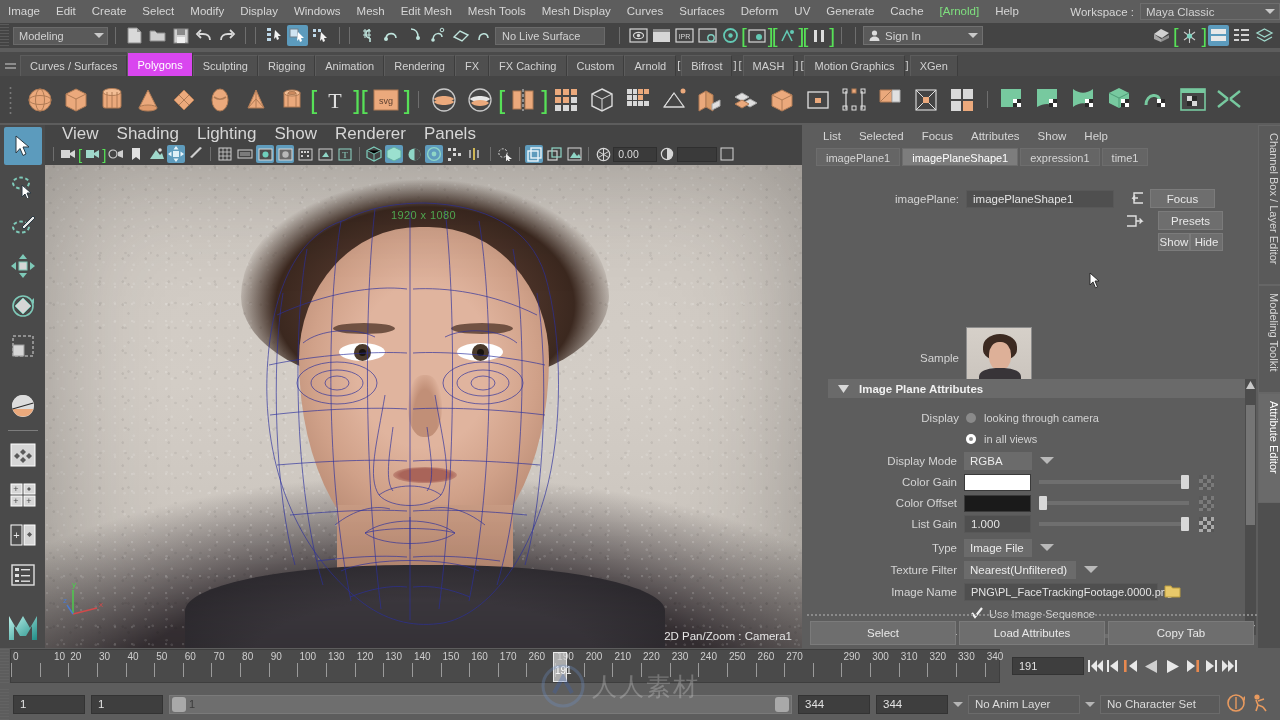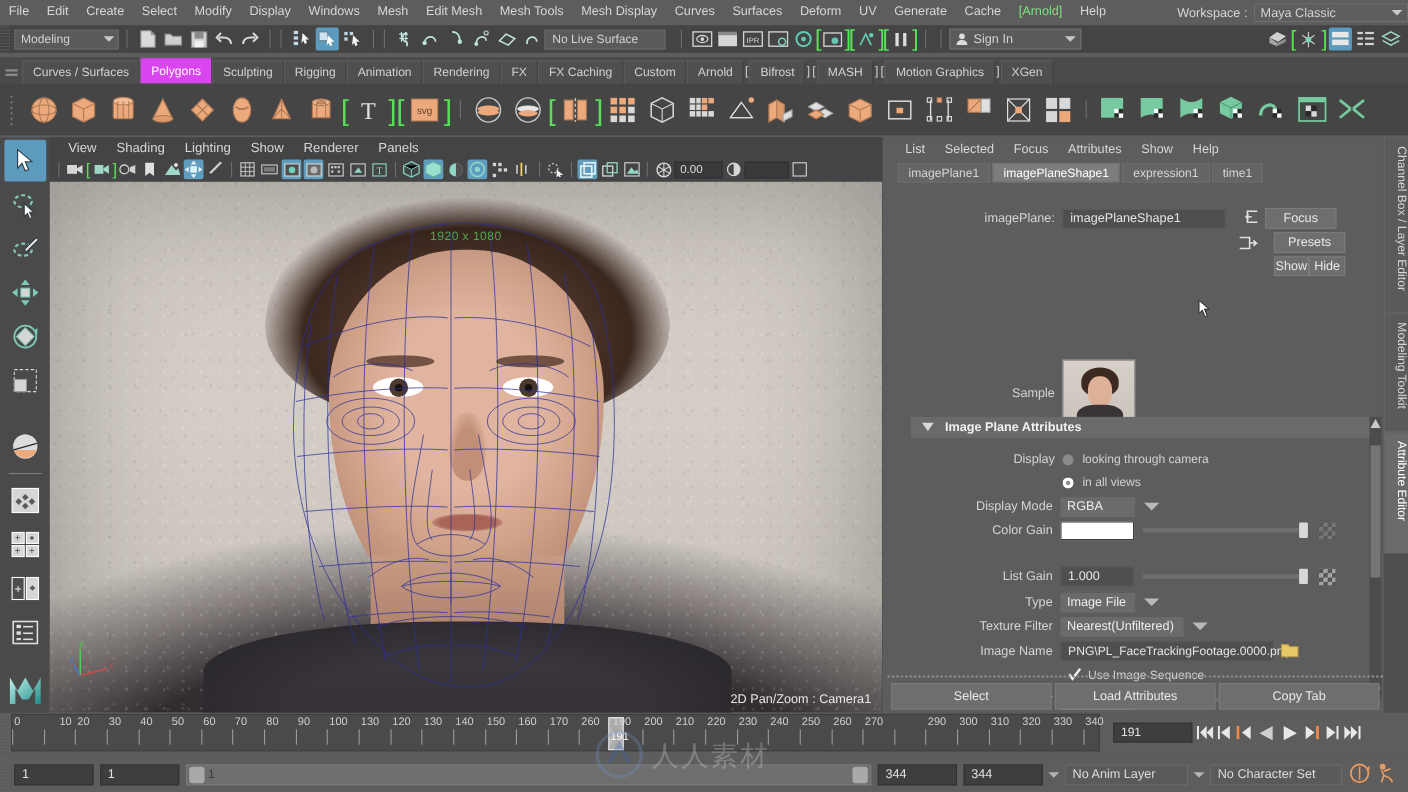--- a/index.html
+++ b/index.html
@@ -68,21 +68,21 @@
   
   .toolbox { position:absolute; left:0; top:125px; width:45px; height:523px; background:#4a4a4a; }
   .tb-item { width:38px; height:38px; margin:2px auto 1px; display:flex; align-items:center;
              justify-content:center; border-radius:2px; }
   .tb-item.sel { background:#5c9bbd; }
   .tb-div { width:30px; height:1px; background:#7d7d7d; margin:5px auto; }
 
   
   .vp { position:absolute; left:45px; top:125px; width:757px; height:523px; background:#3c3c3c; }
   .vpmenu { height:18px; display:flex; align-items:center; padding-left:8px; background:#444; }
-  .vpmenu span { font-size:12px; color:#d6d6d6; padding:0 9px; }
+  .vpmenu span { font-size:17px; color:#d6d6d6; padding:0 9px; }
   .vptool { height:22px; background:#444; display:flex; align-items:center; padding-left:4px; }
   .vico { width:18px; height:18px; margin:0 1px; display:flex; align-items:center; justify-content:center; }
   .vico.sel { background:#5f9cbd; border-radius:2px; }
   .vsep { width:1px; height:14px; background:#6e6e6e; margin:0 4px; }
   .numfield { width:44px; height:15px; background:#3a3a3a; border:1px solid #2f2f2f;
               font-size:10.5px; color:#ddd; display:flex; align-items:center; padding-left:4px; }
   .canvas { position:relative; width:757px; height:483px; overflow:hidden; background:#2b2b2b; }
 
   
   .photo { position:absolute; inset:0; background:
@@ -202,21 +202,21 @@
         pointer-events:none; display:flex; align-items:center; gap:6px; }
   .wm-text { font-size:25px; color:#d8d8d8; letter-spacing:2px; }
   .cursor { position:absolute; left:1089px; top:272px; width:12px; height:18px; pointer-events:none; }
 </style>
 </head>
 <body>
 
 <div id="app">
 
   <div class="menubar">
-    <div class="mi">File</div>
+    <div class="mi">Image</div>
     <div class="mi">Edit</div>
     <div class="mi">Create</div>
     <div class="mi">Select</div>
     <div class="mi">Modify</div>
     <div class="mi">Display</div>
     <div class="mi">Windows</div>
     <div class="mi">Mesh</div>
     <div class="mi">Edit Mesh</div>
     <div class="mi">Mesh Tools</div>
     <div class="mi">Mesh Display</div>
@@ -1240,20 +1240,29 @@
       <div class="row" style="position:absolute;left:0;top:305px;width:452px">
         <div class="lab" style="width:158px">Color Gain</div>
         <div id="cg-swatch" style="width: 67px; height: 17px; border: 1px solid rgb(58, 58, 58); background: rgb(255, 255, 255);"></div>
         <div style="width:150px;margin-left:8px;position:relative">
           <div class="slidertrack"></div>
             <div class="sliderhandle" style="left:142px"></div>
         </div>
         <div class="checker dim" style="margin-left:10px"></div>
       </div>
 
+      <div class="row" style="position:absolute;left:0;top:326px;width:452px">
+        <div class="lab" style="width:158px">Color Offset</div>
+        <div id="co-swatch" style="width: 67px; height: 17px; border: 1px solid rgb(58, 58, 58); background: rgb(26, 26, 26);"></div>
+        <div style="width:150px;margin-left:8px;position:relative">
+          <div class="slidertrack"></div>
+            <div class="sliderhandle" style="left:0px"></div>
+        </div>
+        <div class="checker dim" style="margin-left:10px"></div>
+      </div>
 
       <div class="row" style="position:absolute;left:0;top:347px;width:452px">
         <div class="lab" style="width:158px">List Gain</div>
         <div class="fieldbox" style="width:67px">1.000</div>
         <div style="width:150px;margin-left:8px;position:relative">
           <div class="slidertrack"></div>
             <div class="sliderhandle" style="left:142px"></div>
         </div>
         <div class="checker" style="margin-left:10px"></div>
       </div>

